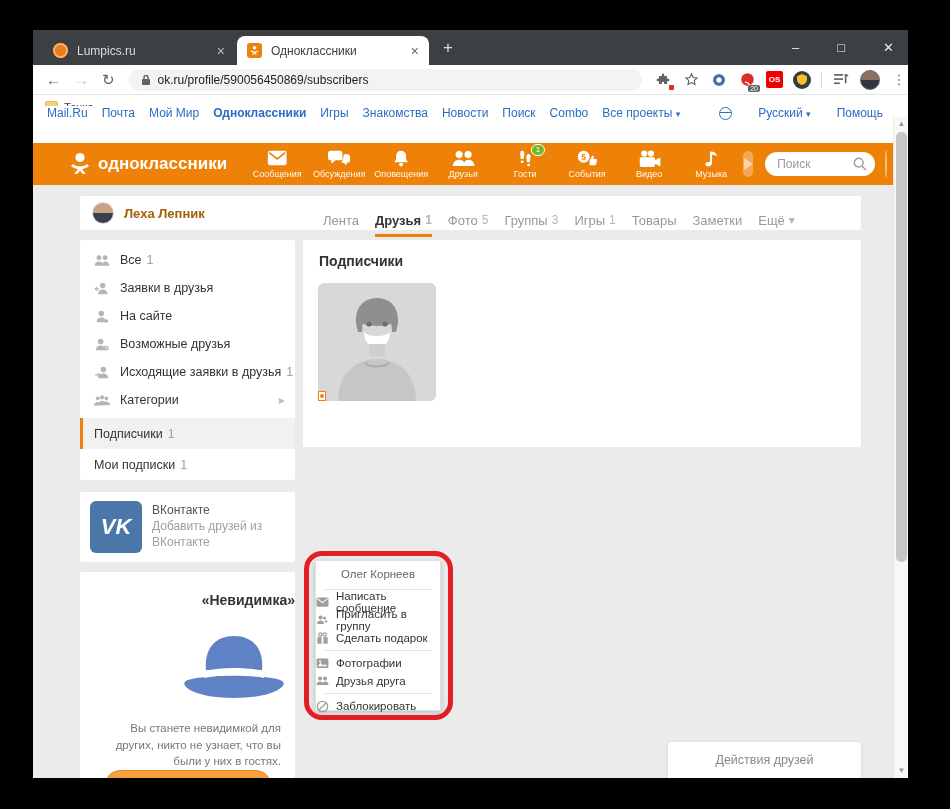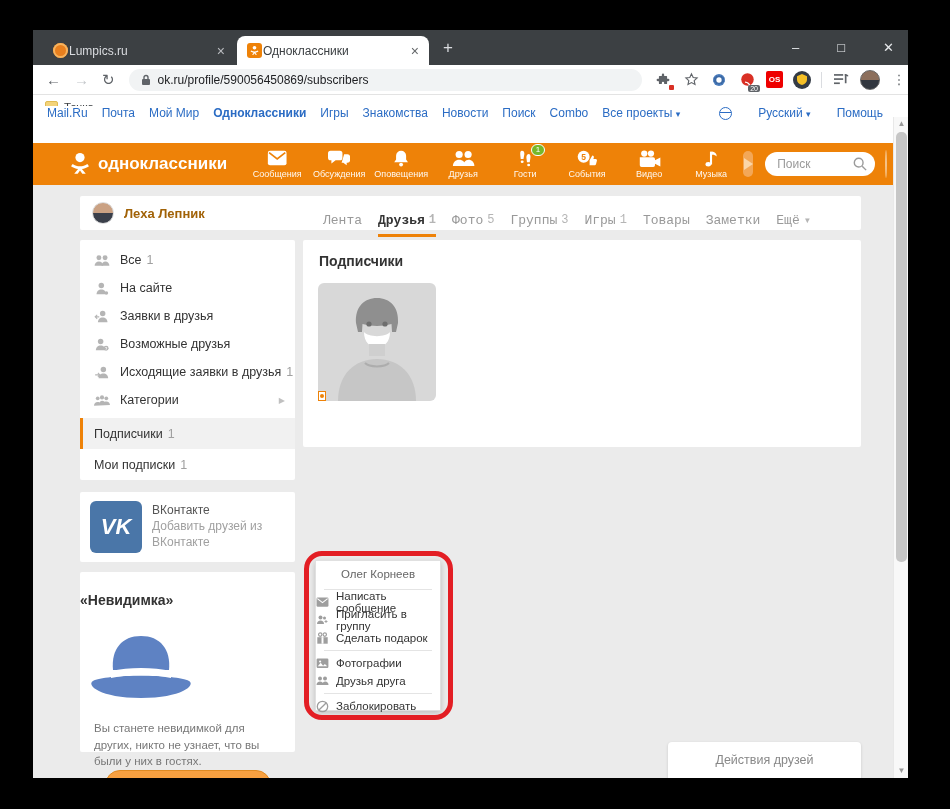--- a/index.html
+++ b/index.html
@@ -4,21 +4,21 @@
 <style>
   * { margin:0; padding:0; box-sizing:border-box; }
   html,body { width:950px; height:809px; background:#000; font-family:"Liberation Sans", sans-serif; overflow:hidden; }
   .stage { position:relative; width:950px; height:809px; background:#000; }
   .window { position:absolute; left:33px; top:30px; width:875px; height:748px; background:#fff; overflow:hidden; }
 
   
   .tabstrip { position:absolute; left:0; top:0; width:875px; height:35px; background:#3c4043; }
   .winctl { position:absolute; right:8px; top:0; height:35px; display:flex; align-items:center; gap:26px; color:#e8eaed; font-size:13px; }
   .winctl span { cursor:default; padding:0 6px; }
-  .tab { position:absolute; top:6px; height:29px; display:flex; align-items:center; padding:0 10px; font-size:12px; width:192px; }
+  .tab { position:absolute; top:6px; height:29px; display:flex; align-items:center; gap:8px; padding:0 10px; font-size:12px; width:192px; }
   .tab.inactive { left:10px; color:#dadce0; }
   .tab.active { left:204px; background:#fff; color:#3c4043; border-radius:8px 8px 0 0; }
   .tab .fav { width:16px; height:16px; flex:0 0 16px; }
   .tab .ttl { flex:1; overflow:hidden; white-space:nowrap; }
   .tab .cls { color:inherit; opacity:.8; font-size:14px; }
   .newtab { position:absolute; left:410px; top:8px; color:#dadce0; font-size:17px; }
   .lump-fav { display:inline-block; width:15px; height:15px; border-radius:50%; background:#e87f1e; box-shadow:inset 0 0 0 2px #f6b35e; }
   .ok-fav { display:flex; width:15px; height:15px; border-radius:3px; background:#ee8208; align-items:center; justify-content:center; }
 
   .toolbar { position:absolute; left:0; top:35px; width:875px; height:30px; background:#fff; display:flex; align-items:center; border-bottom:1px solid #e3e3e3; }
@@ -60,21 +60,21 @@
   .okavatar { width:28px; height:28px; border-radius:50%; margin-left:10px; background:linear-gradient(#caa183 50%, #3a3f4a 50%); border:1px solid #f6c286; }
   .okcaret { color:#fff; font-size:10px; margin-left:8px; }
 
   .content { position:absolute; left:0; top:155px; width:860px; height:593px; background:#ebebeb; }
   .card { position:absolute; background:#fff; border-radius:2px; }
 
   
   .profilebar { left:47px; top:11px; width:781px; height:34px; display:flex; align-items:center; }
   .pavatar { width:22px; height:22px; border-radius:50%; margin-left:12px; background:linear-gradient(#caa183 50%, #3a3f4a 50%); border:1px solid #ddd; }
   .pname { font-size:13px; color:#a16207; margin-left:10px; font-weight:bold; }
-  .ptabs { position:absolute; left:243px; top:0; height:48px; display:flex; align-items:center; gap:16px; font-size:13px; color:#999;font-family:Liberation Mono, monospace; }
+  .ptabs { position:absolute; left:243px; top:0; height:48px; display:flex; align-items:center; gap:16px; font-size:13px; color:#999; }
   .ptab { position:relative; height:34px; display:flex; align-items:center; gap:4px; }
   .ptab .cnt { color:#b5b5b5; font-size:12px; }
   .ptab.active { color:#333; font-weight:bold; }
   .ptab.active:after { content:""; position:absolute; left:0; right:0; bottom:0; height:3px; background:#ee8208; }
 
   
   .filters { left:47px; top:55px; width:215px; height:208px; padding-top:6px; }
   .frow { display:flex; align-items:center; height:28px; padding-left:14px; font-size:12.5px; color:#333; position:relative; }
   .frow svg { margin-right:10px; flex:0 0 16px; }
   .frow .cnt { color:#a0a0a0; margin-left:5px; }
@@ -84,21 +84,21 @@
   .srow.active { background:#f1f1f1; }
   .srow.active:before { content:""; position:absolute; left:0; top:0; bottom:0; width:3px; background:#ee8208; }
   .srow .cnt { color:#a0a0a0; margin-left:5px; }
 
   .vkcard { left:47px; top:307px; width:215px; height:70px; display:flex; align-items:center; }
   .vklogo { width:52px; height:52px; border-radius:6px; background:#4a76a8; color:#fff; display:flex; align-items:center; justify-content:center; font-weight:bold; font-size:22px; font-style:italic; margin-left:10px; flex:0 0 52px; }
   .vktext { margin-left:10px; font-size:12px; }
   .vktext .t { color:#555; margin-bottom:2px; }
   .vktext .s { color:#a0a0a0; line-height:1.3; }
 
-  .invis { left:47px; top:387px; width:215px; height:180px; text-align:left; }
+  .invis { left:47px; top:387px; width:215px; height:206px; text-align:right; }
   .invis .t { font-size:14px; font-weight:bold; color:#333; margin-top:20px; }
   .invis svg { margin-top:16px; }
   .invis .d { font-size:11.5px; color:#777; line-height:1.45; padding:0 14px; margin-top:14px; }
   .invisbtn { position:absolute; left:50%; transform:translateX(-50%); top:198px; width:166px; height:30px; background:#f7a041; border:1px solid #e08a22; border-radius:15px; }
 
   
   .maincard { left:270px; top:55px; width:558px; height:207px; }
   .mhead { font-size:14px; font-weight:bold; color:#333; margin:13px 0 0 16px; }
   .bigav { position:absolute; left:15px; top:43px; width:118px; height:118px; border-radius:6px; overflow:hidden; }
   .okdot { position:absolute; left:15px; top:151px; width:8px; height:10px; background:#fff; border:1px solid #ee8208; display:flex; align-items:center; justify-content:center; }
@@ -369,34 +369,34 @@
               <circle cx="8" cy="5" r="4" fill="#b5b5b5"></circle>
               <circle cx="18" cy="5" r="4" fill="#b5b5b5"></circle>
               <path d="M1 18c0-4 3-7 7-7s7 3 7 7z" fill="#b5b5b5"></path>
               <path d="M12 18c.5-3.5 3-7 6.5-7 3.7 0 6.5 3 6.5 7z" fill="#b5b5b5"></path>
             </svg>
           <span>Все</span>
             <span class="cnt">1</span>
         </div>
         <div class="frow">
           <svg width="16" height="13" viewBox="0 0 20 19">
+              <circle cx="11" cy="5" r="4" fill="#b5b5b5"></circle>
+              <path d="M4 18c0-4 3-7 7-7s7 3 7 7z" fill="#b5b5b5"></path>
+              <path d="M0 10h6M3 7l-3 3 3 3" stroke="#b5b5b5" stroke-width="1.6" fill="none"></path>
+            </svg>
+          <span>Заявки в друзья</span>
+            <span class="cnt"></span>
+        </div>
+        <div class="frow">
+          <svg width="16" height="13" viewBox="0 0 20 19">
               <circle cx="9" cy="5" r="4" fill="#b5b5b5"></circle>
               <path d="M2 18c0-4 3-7 7-7s7 3 7 7z" fill="#b5b5b5"></path>
               <circle cx="16.5" cy="16" r="2.5" fill="#b5b5b5"></circle>
             </svg>
           <span>На сайте</span>
-            <span class="cnt"></span>
-        </div>
-        <div class="frow">
-          <svg width="16" height="13" viewBox="0 0 20 19">
-              <circle cx="11" cy="5" r="4" fill="#b5b5b5"></circle>
-              <path d="M4 18c0-4 3-7 7-7s7 3 7 7z" fill="#b5b5b5"></path>
-              <path d="M0 10h6M3 7l-3 3 3 3" stroke="#b5b5b5" stroke-width="1.6" fill="none"></path>
-            </svg>
-          <span>Заявки в друзья</span>
             <span class="cnt"></span>
         </div>
         <div class="frow">
           <svg width="16" height="13" viewBox="0 0 20 19">
               <circle cx="8" cy="5" r="4" fill="#b5b5b5"></circle>
               <path d="M1 18c0-4 3-7 7-7s7 3 7 7z" fill="#b5b5b5"></path>
               <circle cx="16" cy="15" r="3.6" fill="#b5b5b5"></circle>
               <text x="16" y="17.3" font-size="5.5" text-anchor="middle" fill="#fff" font-weight="bold">?</text>
             </svg>
           <span>Возможные друзья</span>

